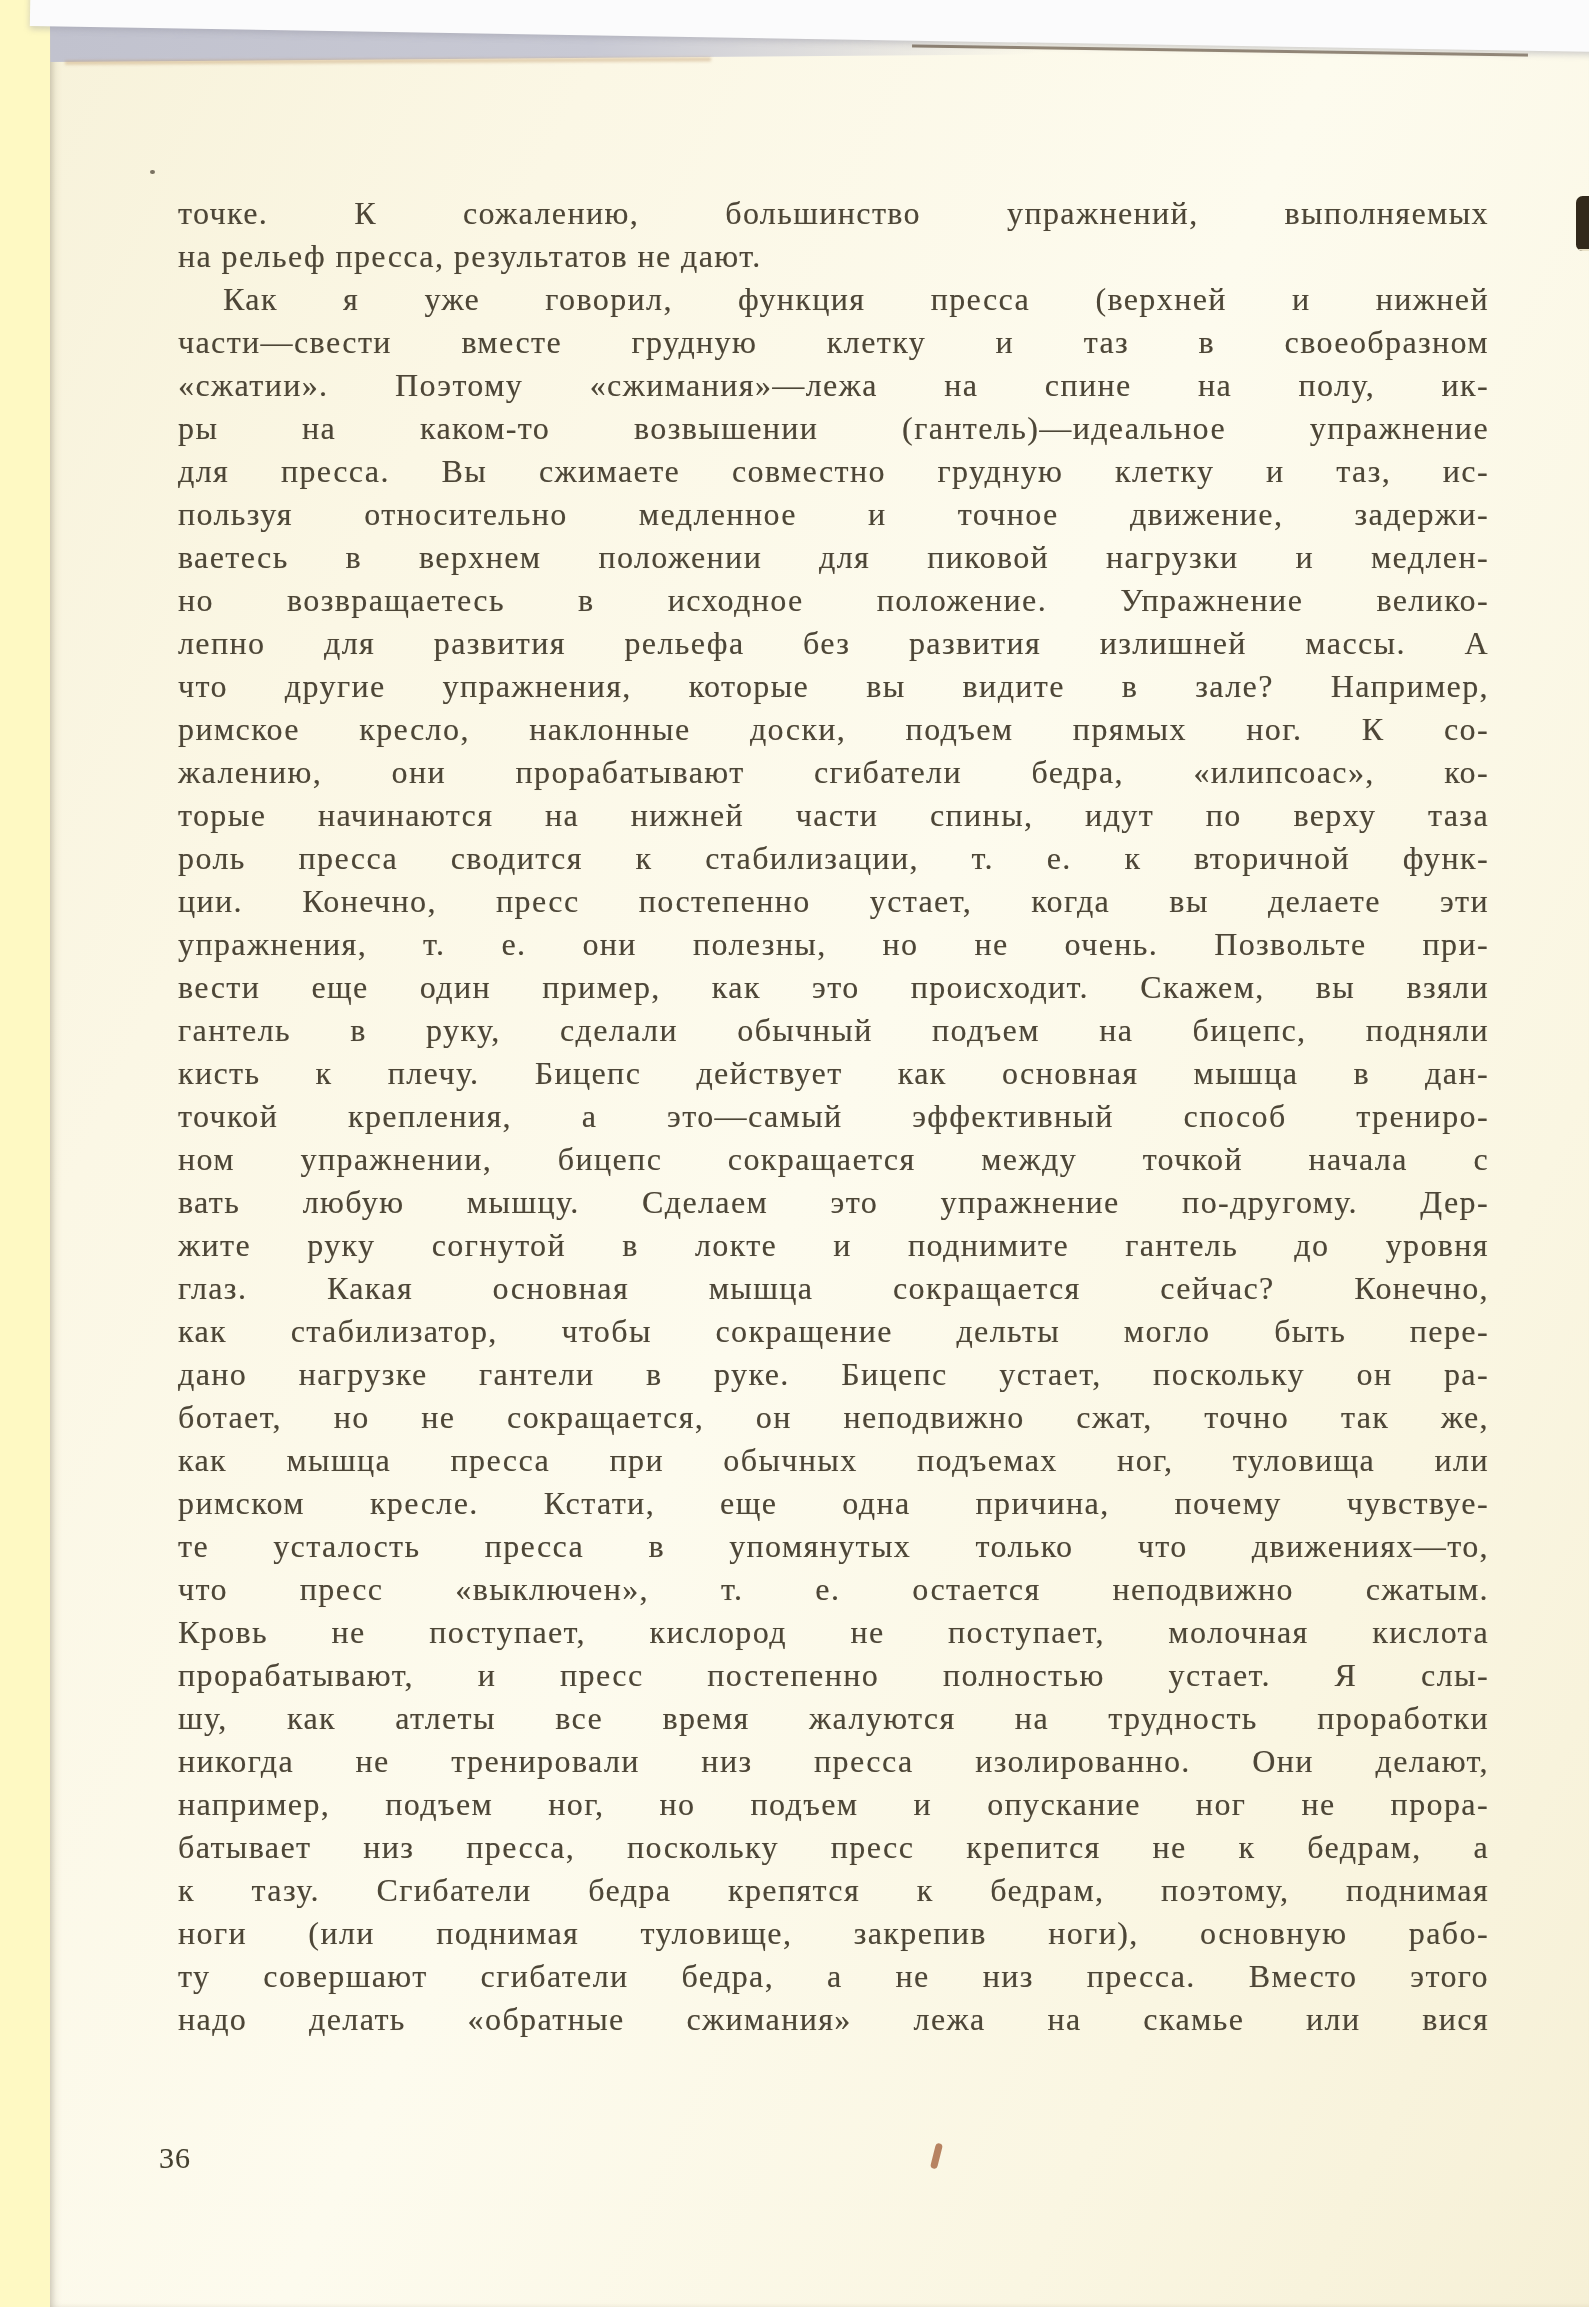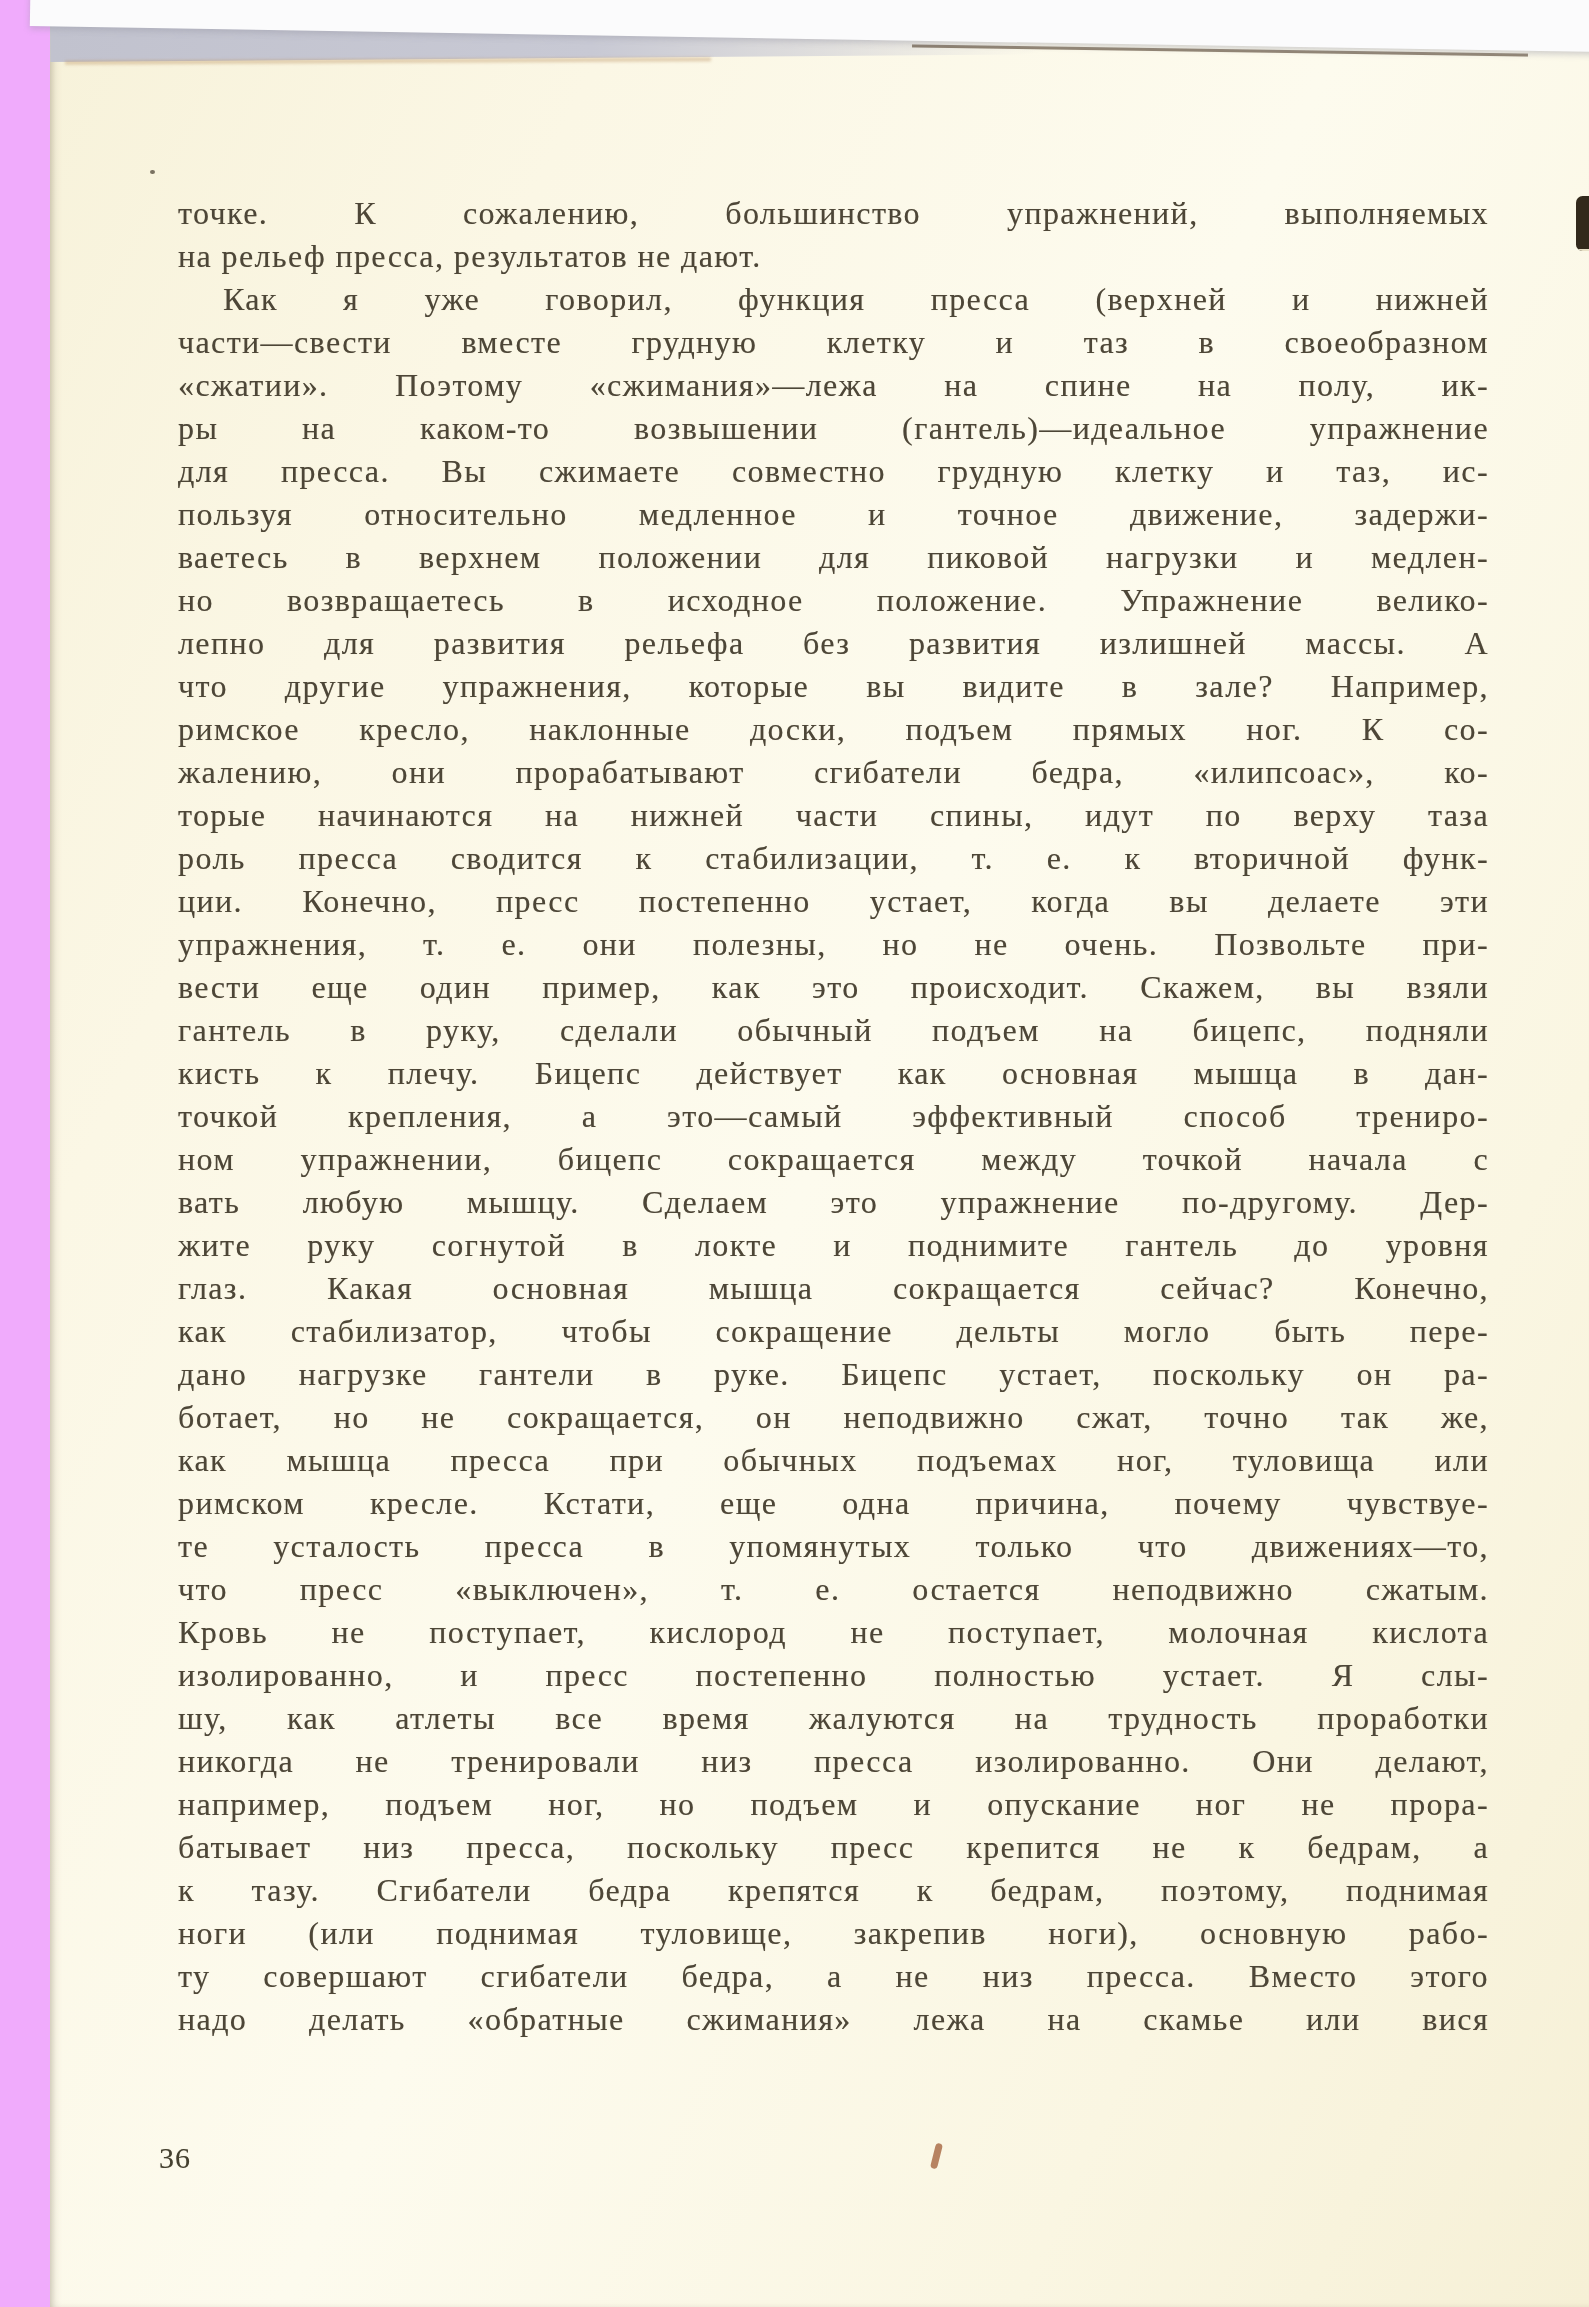--- a/index.html
+++ b/index.html
@@ -1,20 +1,20 @@
 <!DOCTYPE html>
 <html style="font-size:7.5px"><head>
 <meta charset="utf-8">
 <style>
   html, body { margin: 0; padding: 0; }
   .canvas {
     position: relative;
     width: 1589px;
     height: 2307px;
-    background: #f0abfc;
+    background: #fef9c3;
     overflow: hidden;
     font-family: "Liberation Serif", "DejaVu Serif", serif;
   }
   
   .page {
     position: absolute;
     left: 50px; top: 0; right: 0; bottom: 0;
     background: linear-gradient(115deg,
       #f7f2da 0%, #fbf7e5 22%, #fdfbee 50%, #faf6e2 78%, #f6f0d6 100%);
     box-shadow: inset 5.6px 0 9.4px -4.7px rgba(125, 115, 92, 0.55);
@@ -148,21 +148,21 @@
       <div class="line">жите руку согнутой в локте и поднимите гантель до уровня</div>
       <div class="line">глаз. Какая основная мышца сокращается сейчас? Конечно,</div>
       <div class="line">как стабилизатор, чтобы сокращение дельты могло быть пере-</div>
       <div class="line">дано нагрузке гантели в руке. Бицепс устает, поскольку он ра-</div>
       <div class="line">ботает, но не сокращается, он неподвижно сжат, точно так же,</div>
       <div class="line">как мышца пресса при обычных подъемах ног, туловища или</div>
       <div class="line">римском кресле. Кстати, еще одна причина, почему чувствуе-</div>
       <div class="line">те усталость пресса в упомянутых только что движениях—то,</div>
       <div class="line">что пресс «выключен», т. е. остается неподвижно сжатым.</div>
       <div class="line">Кровь не поступает, кислород не поступает, молочная кислота</div>
-      <div class="line">изолированно, и пресс постепенно полностью устает. Я слы-</div>
+      <div class="line">прорабатывают, и пресс постепенно полностью устает. Я слы-</div>
       <div class="line">шу, как атлеты все время жалуются на трудность проработки</div>
       <div class="line">никогда не тренировали низ пресса изолированно. Они делают,</div>
       <div class="line">например, подъем ног, но подъем и опускание ног не прора-</div>
       <div class="line">батывает низ пресса, поскольку пресс крепится не к бедрам, а</div>
       <div class="line">к тазу. Сгибатели бедра крепятся к бедрам, поэтому, поднимая</div>
       <div class="line">ноги (или поднимая туловище, закрепив ноги), основную рабо-</div>
       <div class="line">ту совершают сгибатели бедра, а не низ пресса. Вместо этого</div>
       <div class="line">надо делать «обратные сжимания» лежа на скамье или вися</div>
     </div>
 

